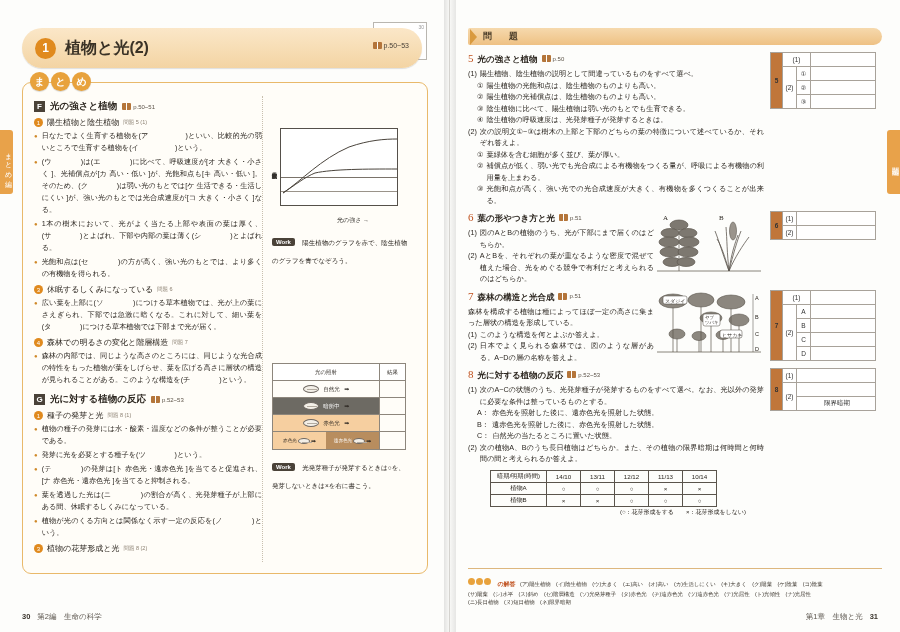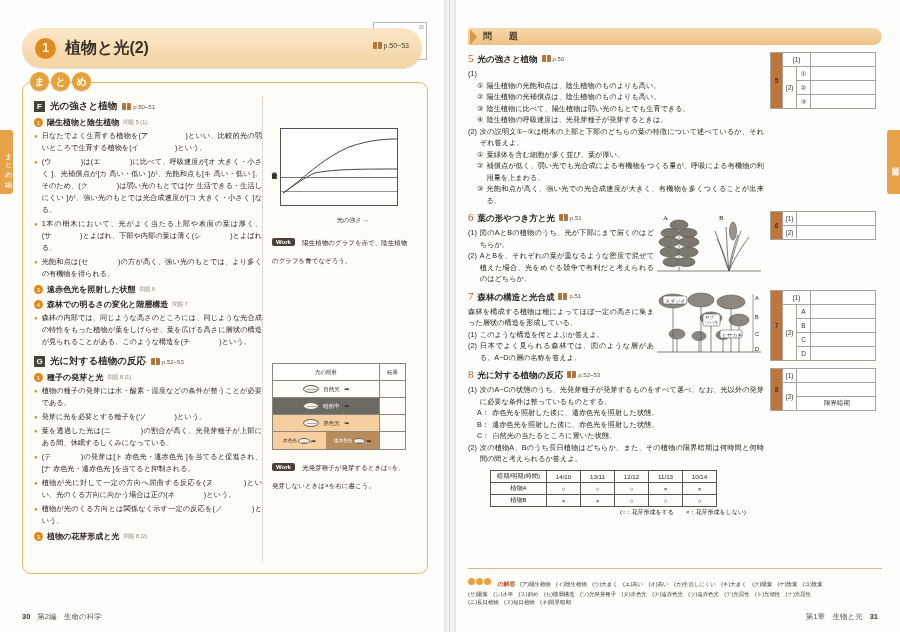--- a/index.html
+++ b/index.html
@@ -94,21 +94,21 @@
     display: flex; align-items: center; justify-content: center; flex: none;
   }
   .sec-title { font-size: 9.5px; font-weight: bold; color: #2d2720; }
   .sec-ref { font-size: 6px; color: #5c5348; display: flex; align-items: center; gap: 2px; }
 
   .sub-head { display: flex; align-items: center; gap: 4px; margin: 4px 0 2px; }
   .sub-num {
     width: 9px; height: 9px; border-radius: 50%; background: #e08a1e; color: #fff;
     font-size: 6px; display: flex; align-items: center; justify-content: center; flex: none;
   }
-  .sub-title { font-size: 8px; font-weight: bold; color: #2d2720; }
+  .sub-title { font-size: 8px; font-weight: normal; color: #2d2720; }
   .sub-ref { font-size: 5.5px; color: #8a7f70; }
 
   
   .bullet-item { display: flex; gap: 4px; margin-bottom: 2px; }
   .bullet-dot { font-size: 6px; color: #d08a2a; line-height: 12px; flex: none; }
   .bullet-body { font-size: 7.2px; line-height: 12px; color: #2b2620; text-align: justify; }
 
   
   .graph-card { margin-top: 26px; }
   .graph-row { display: flex; }
@@ -290,22 +290,26 @@
             <span class="bullet-dot">●</span>
             <span class="bullet-body">1本の樹木において、光がよく当たる上部や表面の葉は厚く、(サ　　　　)とよばれ、下部や内部の葉は薄く(シ　　　　)とよばれる。</span>
           </div>
           <div class="bullet-item">
             <span class="bullet-dot">●</span>
             <span class="bullet-body">光飽和点は(セ　　　　)の方が高く、強い光のもとでは、より多くの有機物を得られる。</span>
           </div>
 
           <div class="sub-head">
             <div class="sub-num">3</div>
-            <div class="sub-title">遠赤色光を照射した状態</div>
+            <div class="sub-title">休眠するしくみになっている</div>
             <div class="sub-ref">問題 6</div>
+          </div>
+          <div class="bullet-item">
+            <span class="bullet-dot">●</span>
+            <span class="bullet-body">広い葉を上部に(ソ　　　　)につける草本植物では、光が上の葉にさえぎられ、下部では急激に暗くなる。これに対して、細い葉を(タ　　　　)につける草本植物では下部まで光が届く。</span>
           </div>
 
           <div class="sub-head">
             <div class="sub-num">4</div>
             <div class="sub-title">森林での明るさの変化と階層構造</div>
             <div class="sub-ref">問題 7</div>
           </div>
           <div class="bullet-item">
             <span class="bullet-dot">●</span>
             <span class="bullet-body">森林の内部では、同じような高さのところには、同じような光合成の特性をもった植物が葉をしげらせ、葉を広げる高さに層状の構造が見られることがある。このような構造を(チ　　　　)という。</span>
@@ -328,31 +332,27 @@
           <div class="bullet-item">
             <span class="bullet-dot">●</span>
             <span class="bullet-body">植物の種子の発芽には水・酸素・温度などの条件が整うことが必要である。</span>
           </div>
           <div class="bullet-item">
             <span class="bullet-dot">●</span>
             <span class="bullet-body">発芽に光を必要とする種子を(ツ　　　　)という。</span>
           </div>
           <div class="bullet-item">
             <span class="bullet-dot">●</span>
+            <span class="bullet-body">(テ　　　　)の発芽は[ト 赤色光・遠赤色光 ]を当てると促進され、[ナ 赤色光・遠赤色光 ]を当てると抑制される。</span>
+          </div>
+          <div class="bullet-item">
+            <span class="bullet-dot">●</span>
             <span class="bullet-body">葉を透過した光は(ニ　　　　)の割合が高く、光発芽種子が上部にある間、休眠するしくみになっている。</span>
           </div>
-          <div class="bullet-item">
-            <span class="bullet-dot">●</span>
-            <span class="bullet-body">(テ　　　　)の発芽は[ト 赤色光・遠赤色光 ]を当てると促進され、[ナ 赤色光・遠赤色光 ]を当てると抑制される。</span>
-          </div>
-
-          <div class="bullet-item">
-            <span class="bullet-dot">●</span>
-            <span class="bullet-body">植物が光に対して一定の方向へ屈曲する反応を(ヌ　　　　)といい、光のくる方向に向かう場合は正の(ネ　　　　)という。</span>
-          </div>
+
           <div class="bullet-item">
             <span class="bullet-dot">●</span>
             <span class="bullet-body">植物が光のくる方向とは関係なく示す一定の反応を(ノ　　　　)という。</span>
           </div>
 
           <div class="sub-head">
             <div class="sub-num">3</div>
             <div class="sub-title">植物の花芽形成と光</div>
             <div class="sub-ref">問題 8 (2)</div>
           </div>
@@ -460,20 +460,21 @@
           <div class="q-head">
             <span class="q-num">5</span>
             <span class="q-name">光の強さと植物</span>
             <span class="q-ref">
               <span class="book-icon"></span>
               <span>p.50</span>
             </span>
           </div>
           <div class="q-item">
               <span class="mk">(1)</span>
+              <span class="q-text">陽生植物、陰生植物の説明として間違っているものをすべて選べ。</span>
             </div>
           <div class="q-item indent1">
               <span class="mk">①</span>
               <span class="q-text">陽生植物の光飽和点は、陰生植物のものよりも高い。</span>
             </div>
           <div class="q-item indent1">
               <span class="mk">②</span>
               <span class="q-text">陽生植物の光補償点は、陰生植物のものよりも高い。</span>
             </div>
           <div class="q-item indent1">

